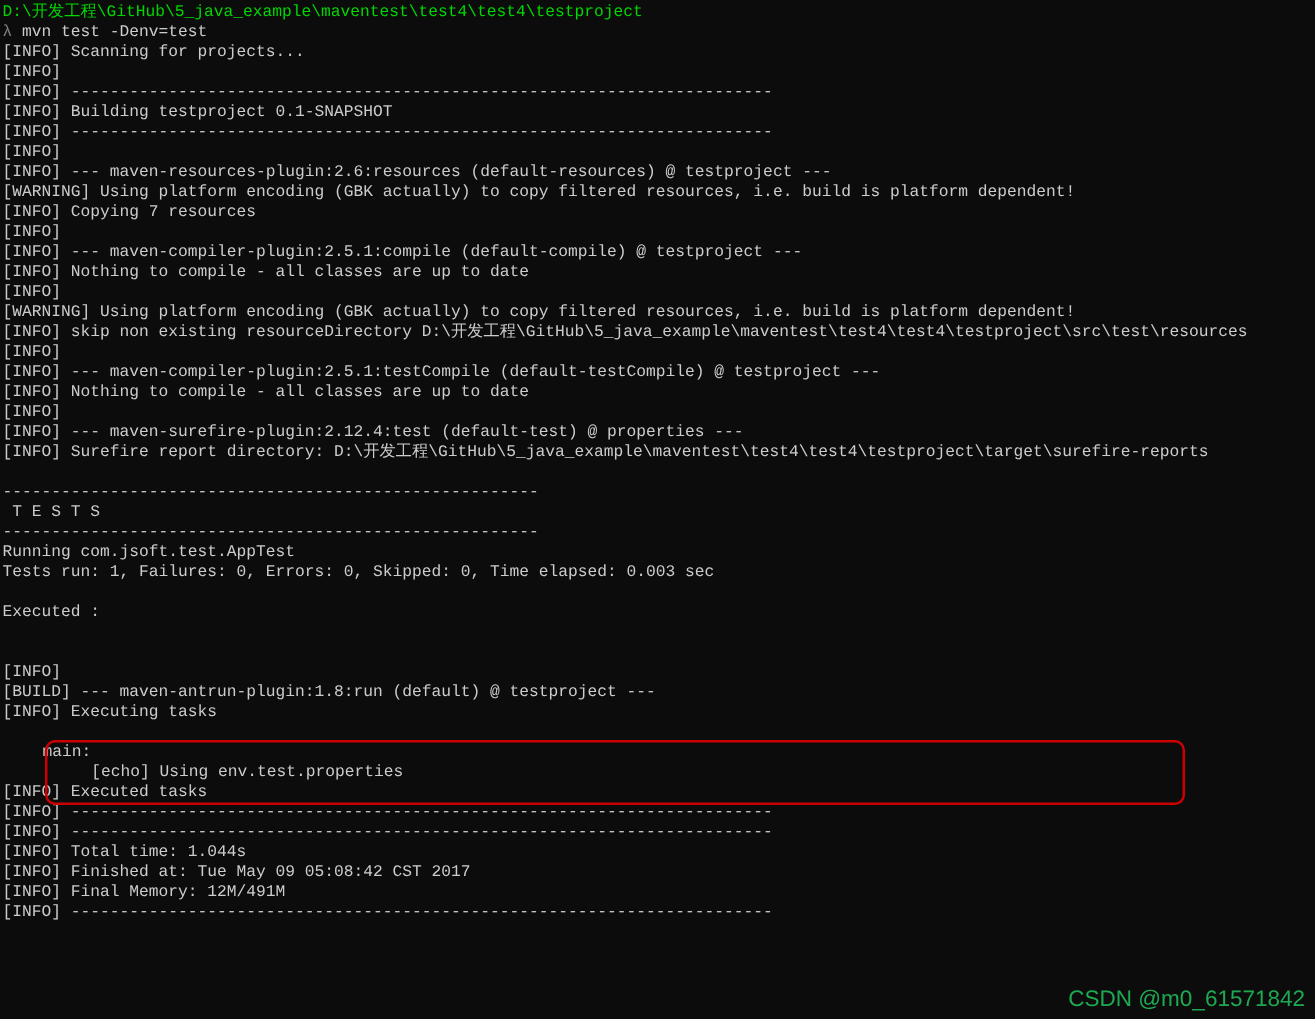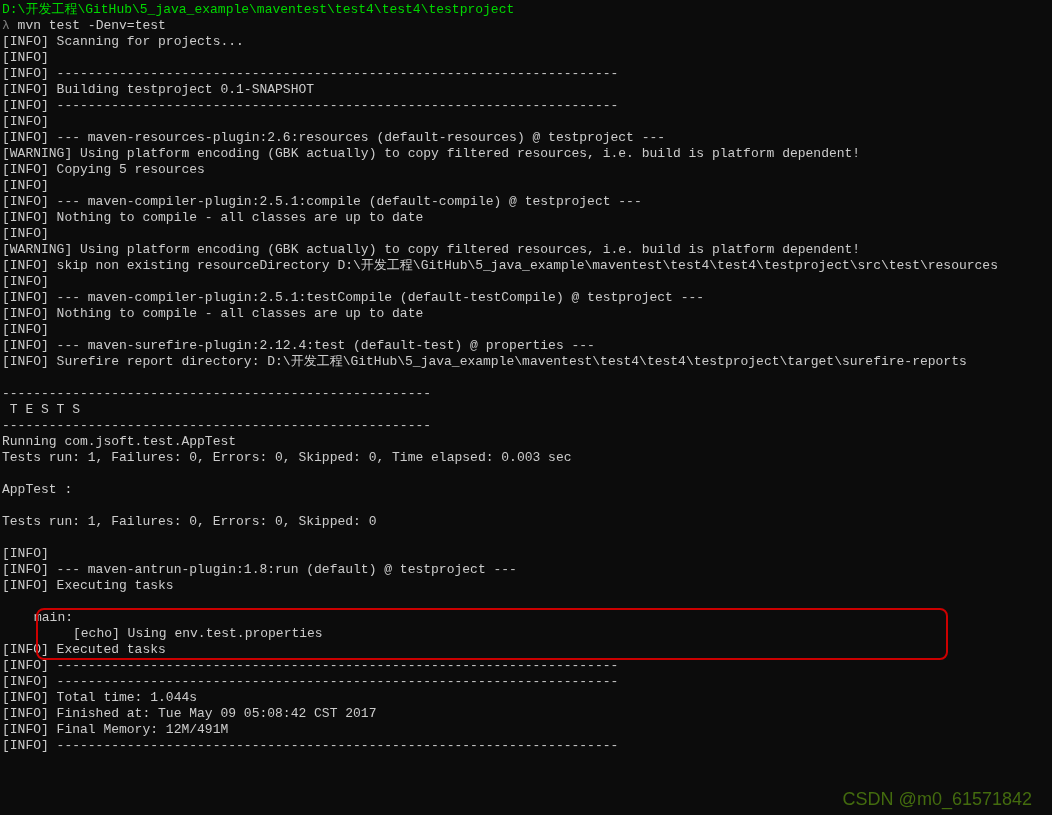--- a/index.html
+++ b/index.html
@@ -34,68 +34,67 @@
       border-radius: 8px;
       position: absolute;
       left: 2px;
       width: 912px;
       padding: 0;
       pointer-events: none;
     }
     .watermark {
       position: absolute;
       bottom: 8px;
-      right: 20px;
-      color: #4d7c0f;
+      right: 8px;
+      color: #22c55e;
       font-family: Arial, sans-serif;
       font-size: 18px;
       opacity: 0.85;
     }
   </style>
 </head>
 <body>
 
 <div class="line"><span class="prompt-path">D:\开发工程\GitHub\5_java_example\maventest\test4\test4\testproject</span></div>
 <div class="line"><span class="lambda">λ</span><span> mvn test -Denv=test</span></div>
 
 <div id="output-before">
     <div class="line">[INFO] Scanning for projects...</div>
     <div class="line">[INFO]</div>
     <div class="line">[INFO] ------------------------------------------------------------------------</div>
     <div class="line">[INFO] Building testproject 0.1-SNAPSHOT</div>
     <div class="line">[INFO] ------------------------------------------------------------------------</div>
     <div class="line">[INFO]</div>
     <div class="line">[INFO] --- maven-resources-plugin:2.6:resources (default-resources) @ testproject ---</div>
     <div class="line">[WARNING] Using platform encoding (GBK actually) to copy filtered resources, i.e. build is platform dependent!</div>
-    <div class="line">[INFO] Copying 5 resources</div>
+    <div class="line">[INFO] Copying 7 resources</div>
     <div class="line">[INFO]</div>
     <div class="line">[INFO] --- maven-compiler-plugin:2.5.1:compile (default-compile) @ testproject ---</div>
     <div class="line">[INFO] Nothing to compile - all classes are up to date</div>
     <div class="line">[INFO]</div>
     <div class="line">[WARNING] Using platform encoding (GBK actually) to copy filtered resources, i.e. build is platform dependent!</div>
     <div class="line">[INFO] skip non existing resourceDirectory D:\开发工程\GitHub\5_java_example\maventest\test4\test4\testproject\src\test\resources</div>
     <div class="line">[INFO]</div>
     <div class="line">[INFO] --- maven-compiler-plugin:2.5.1:testCompile (default-testCompile) @ testproject ---</div>
     <div class="line">[INFO] Nothing to compile - all classes are up to date</div>
     <div class="line">[INFO]</div>
     <div class="line">[INFO] --- maven-surefire-plugin:2.12.4:test (default-test) @ properties ---</div>
     <div class="line">[INFO] Surefire report directory: D:\开发工程\GitHub\5_java_example\maventest\test4\test4\testproject\target\surefire-reports</div>
     <div class="line"> </div>
     <div class="line">-------------------------------------------------------</div>
     <div class="line"> T E S T S</div>
     <div class="line">-------------------------------------------------------</div>
     <div class="line">Running com.jsoft.test.AppTest</div>
     <div class="line">Tests run: 1, Failures: 0, Errors: 0, Skipped: 0, Time elapsed: 0.003 sec</div>
     <div class="line"> </div>
-    <div class="line">AppTest :</div>
+    <div class="line">Executed :</div>
     <div class="line"> </div>
-    <div class="line">Tests run: 1, Failures: 0, Errors: 0, Skipped: 0</div>
     <div class="line"> </div>
     <div class="line">[INFO]</div>
-    <div class="line">[INFO] --- maven-antrun-plugin:1.8:run (default) @ testproject ---</div>
+    <div class="line">[BUILD] --- maven-antrun-plugin:1.8:run (default) @ testproject ---</div>
     <div class="line">[INFO] Executing tasks</div>
     <div class="line"> </div>
   </div>
 
 <div id="highlight-section" style="position:relative;margin-left:32px;">
   <div class="highlight-box" style="top:-2px;height:52px;"></div>
 <div class="line">main:</div>
     <div class="line">     [echo] Using env.test.properties</div>
   </div>
 

